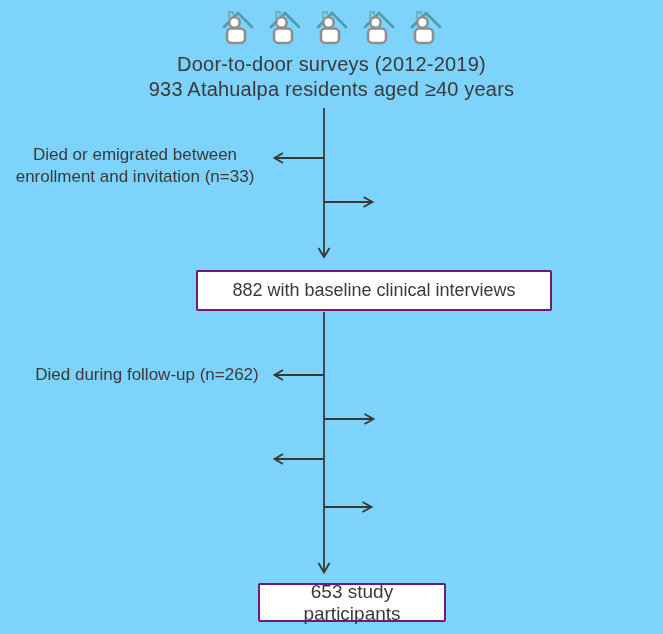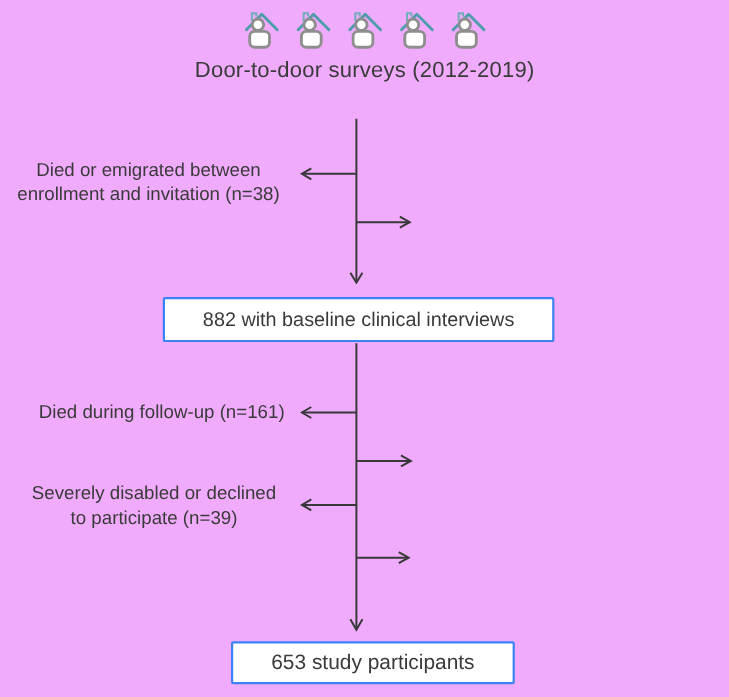--- a/index.html
+++ b/index.html
@@ -3,47 +3,48 @@
 <meta charset="utf-8">
 <style>
   :root{
     --roof-teal:#4f9dab;
     --person-gray:#8e8e8e;
     --line-color:#383838;
     --text-color:#3a3a3a;
   }
   html,body{margin:0;padding:0;background:#fff;}
   .canvas{
-    position:relative;width:663px;height:634px;background:#f0abfc;overflow:hidden;
+    position:relative;width:663px;height:634px;background:#7dd3fc;overflow:hidden;
     font-family:"Liberation Sans","DejaVu Sans",sans-serif;color:var(--text-color);
   }
   .icons-row{
     position:absolute;left:0;right:0;top:6px;
     display:flex;justify-content:center;gap:13px;
   }
   .icons-row svg{display:block;}
   .roof{stroke:var(--roof-teal);fill:none;}
   .chimney{stroke:#6fafbb;fill:none;}
   .person{stroke:var(--person-gray);fill:#fff;}
   .title{
     position:absolute;left:0;right:0;text-align:center;
     font-size:20px;line-height:24px;letter-spacing:0.2px;
   }
   .title.l1{top:52px;}
   .title.l2{top:77px;}
   .connectors{position:absolute;left:0;top:0;pointer-events:none;}
   .st{stroke:var(--line-color);stroke-width:1.8;fill:none;}
   .flowbox{
     position:absolute;box-sizing:border-box;
-    border:2px solid #3b82f6;background:#fff;border-radius:2px;
+    border:2px solid #701a75;background:#fff;border-radius:2px;
     display:flex;align-items:center;justify-content:center;
     text-align:center;
+    margin-left:48px;
   }
   .box-baseline{left:148px;top:270px;width:356px;height:41px;font-size:18px;}
-  .box-final{left:210px;top:583px;width:258px;height:39px;font-size:19px;}
+  .box-final{left:210px;top:583px;width:188px;height:39px;font-size:19px;}
   .excl{
     position:absolute;font-size:17px;line-height:21.5px;
   }
   .excl.center{text-align:center;}
   .e1{left:5px;top:144px;width:260px;}
   .e2{left:384px;top:192px;white-space:nowrap;}
   .e3{left:17px;top:364px;width:260px;}
   .e4{left:394px;top:408px;white-space:nowrap;}
   .e5{left:20px;top:438px;width:240px;}
   .e6{left:382px;top:496px;white-space:nowrap;}
@@ -80,20 +81,21 @@
   </svg>
       <svg width="34" height="40" viewBox="0 0 34 40">
     <polyline class="chimney" points="8,13 8,6 12,6 12,9" stroke-width="1.8"></polyline>
     <polyline class="roof" points="3,21 17,7 31,21" stroke-width="2.6" stroke-linecap="round" stroke-linejoin="round"></polyline>
     <rect class="person" x="6" y="22.5" width="18" height="14.5" rx="4.5" stroke-width="2.6"></rect>
     <circle class="person" cx="13.5" cy="16.5" r="5.2" stroke-width="2.6"></circle>
   </svg>
     </div>
 
   <div class="title l1">Door-to-door surveys (2012-2019)</div>
+  <div class="title l2">933 Atahualpa residents aged ≥40 years</div>
 
   <svg class="connectors" width="663" height="634" viewBox="0 0 663 634">
 
     <g>
       <path class="st" d="M324 108 V256"></path>
       <polyline class="st" points="318.5,248 324,257 329.5,248"></polyline>
     </g>
 
     <g>
       <path class="st" d="M324 158 H275"></path>
@@ -132,17 +134,16 @@
   </svg>
 
   <div class="flowbox box-baseline">
     <span>882 with baseline clinical interviews</span>
   </div>
 
   <div class="flowbox box-final">
     <span>653 study participants</span>
   </div>
 
-  <div class="excl center e1">Died or emigrated between enrollment and invitation (n=38)</div>
-  <div class="excl center e3">Died during follow-up (n=161)</div>
-  <div class="excl center e5">Severely disabled or declined to participate (n=39)</div>
+  <div class="excl center e1">Died or emigrated between enrollment and invitation (n=33)</div>
+  <div class="excl center e3">Died during follow-up (n=262)</div>
 
 </div>
 
 </body></html>

